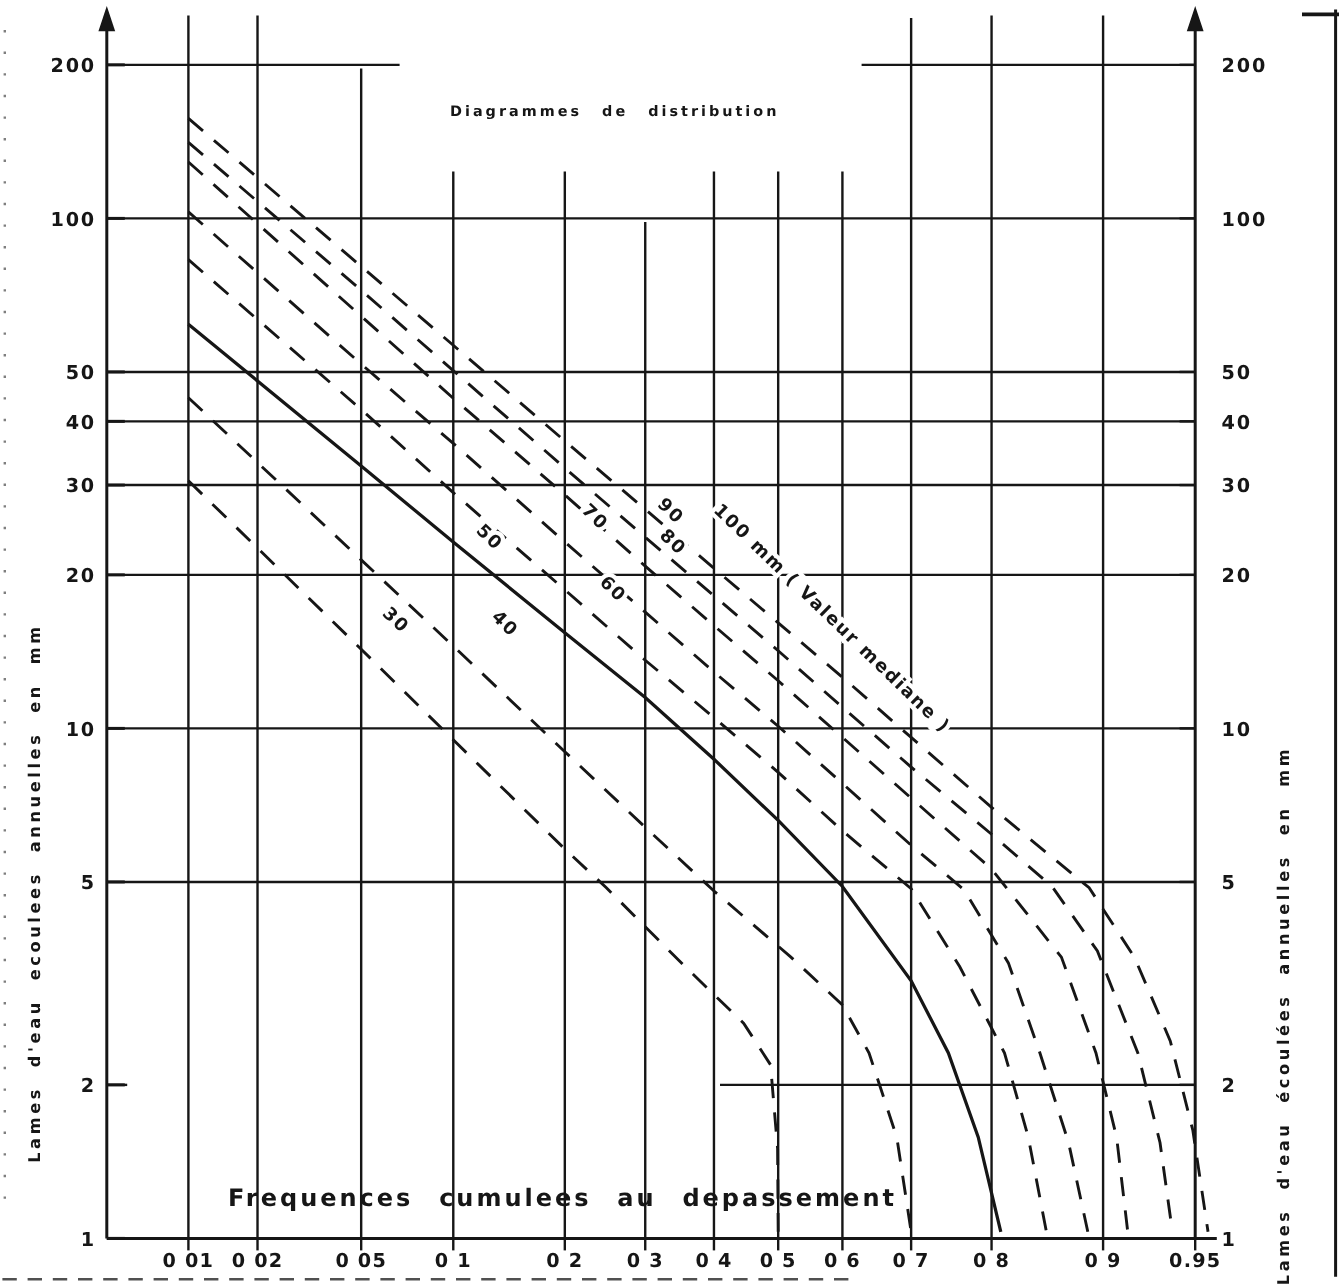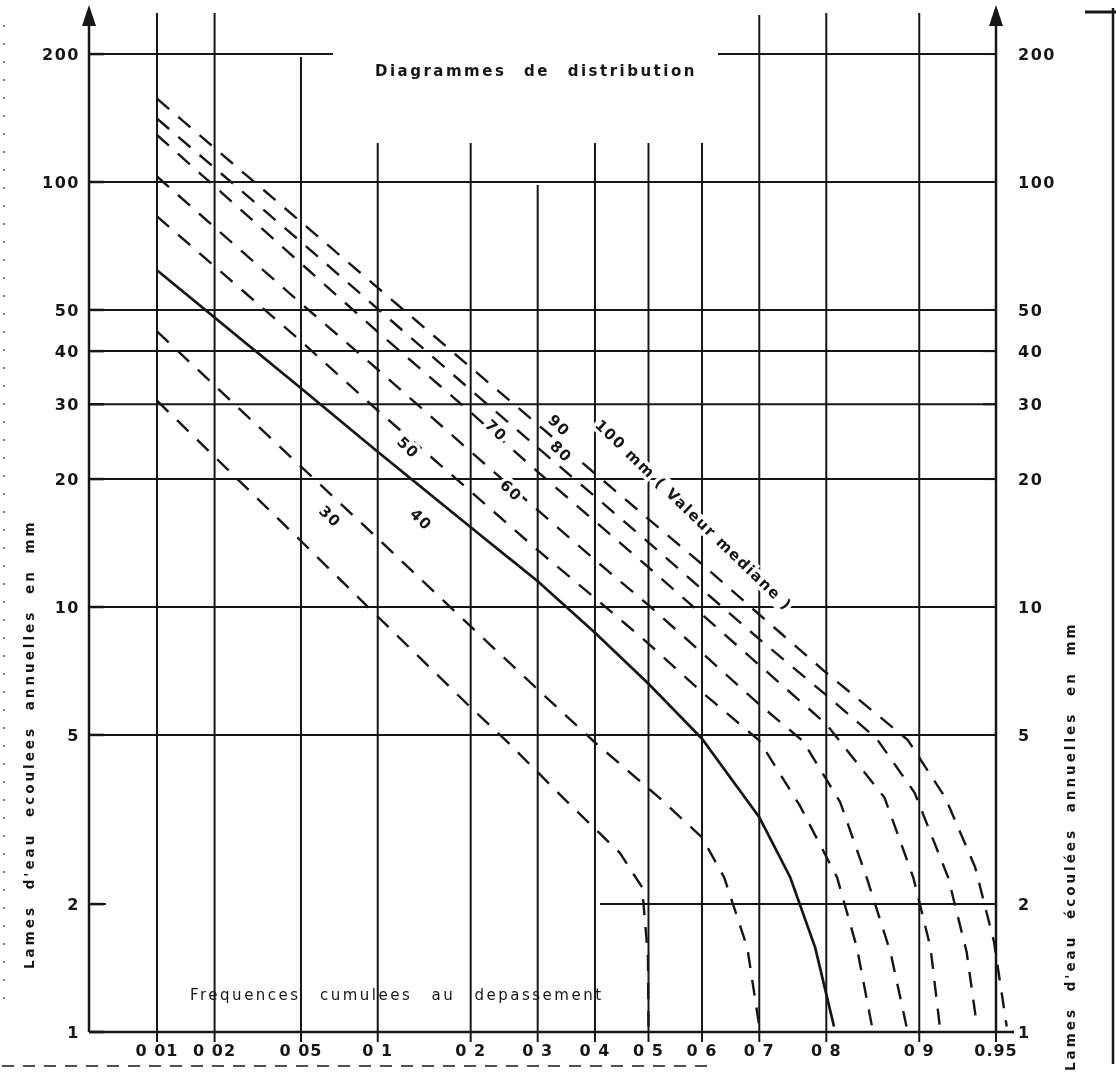--- a/index.html
+++ b/index.html
@@ -1,21 +1,21 @@
 <!DOCTYPE html>
 <html><head>
 <meta charset="utf-8">
 <style>
   html,body{margin:0;padding:0;background:#e8e8e4;}
   #page{position:relative;width:1116px;height:1072px;background:#ffffff;overflow:hidden;
         font-family:"DejaVu Sans",sans-serif;color:#161616;}
   svg{position:absolute;left:0;top:0;}
   .ovl{position:absolute;white-space:nowrap;color:#161616;}
-  .title-line{font-size:15px;font-weight:600;letter-spacing:2.5px;word-spacing:10px;}
-  .xlab{font-size:15px;font-weight:400;letter-spacing:2.5px;word-spacing:12px;}
+  .title-line{font-size:12px;font-weight:600;letter-spacing:2.5px;word-spacing:10px;margin-top:24px;}
+  .xlab{font-size:20px;font-weight:700;letter-spacing:2.5px;word-spacing:12px;}
   .vlabel{writing-mode:vertical-rl;transform:rotate(180deg);font-size:13.5px;font-weight:600;
           letter-spacing:3px;word-spacing:8px;display:flex;align-items:center;justify-content:center;}
 </style>
 </head>
 <body>
 
 <div id="page">
   <svg id="plot" width="1116" height="1072" viewBox="0 0 1116 1072">
       <line x1="89" y1="54.062251842807996" x2="333" y2="54.062251842807996" stroke="#161616" stroke-width="2"></line>
       <line x1="718" y1="54.062251842807996" x2="996" y2="54.062251842807996" stroke="#161616" stroke-width="2"></line>

